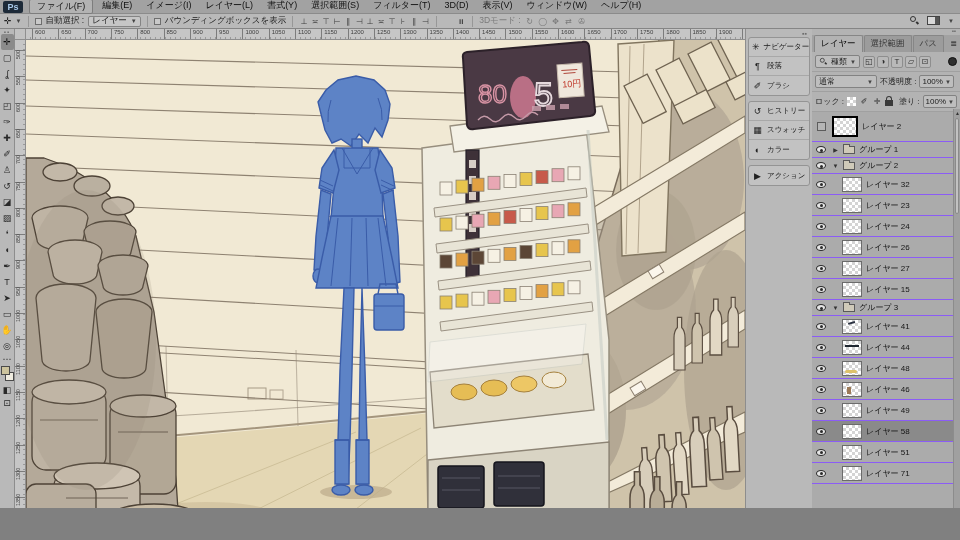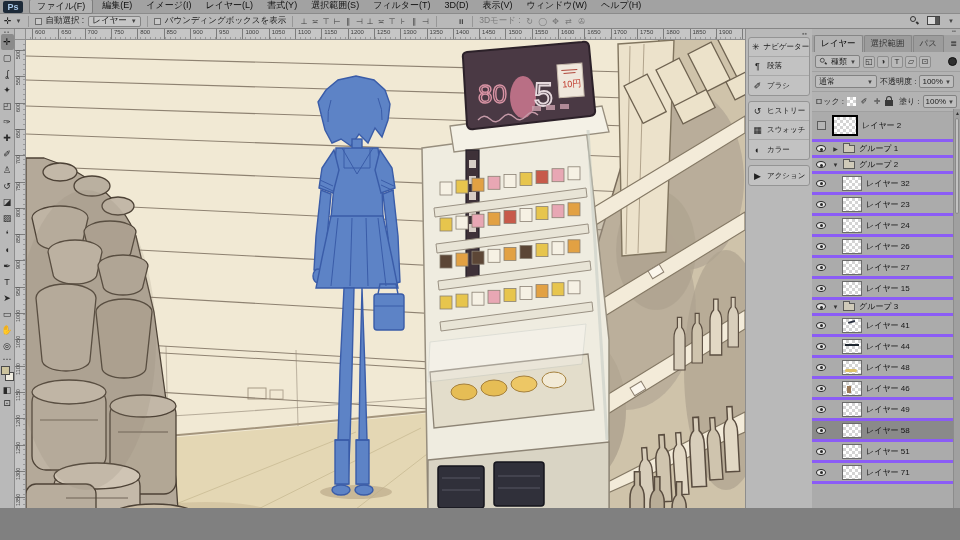--- a/index.html
+++ b/index.html
@@ -77,21 +77,21 @@
   .mini-select{height:13px;background:#bebebe;border:1px solid #828282;border-radius:2px;display:flex;align-items:center;padding:0 3px;gap:3px;font-size:8px;}
   .ficon{width:12px;height:12px;border:1px solid #8e8e8e;background:#b9b9b9;border-radius:2px;font-size:8px;display:flex;align-items:center;justify-content:center;color:#2e2e2e;}
   .fdot{margin-left:auto;width:9px;height:9px;border-radius:50%;background:#2e2e2e;border:1px solid #111;}
   .lp-label{font-size:8px;color:#222;white-space:nowrap;}
   .mini-box{height:13px;background:#bebebe;border:1px solid #828282;border-radius:2px;display:flex;align-items:center;padding:0 2px;gap:2px;font-size:8px;}
   .lockicon{position:relative;width:8px;height:6px;background:#3a3a3a;display:inline-block;margin-top:3px;}
   .lockicon::before{content:"";position:absolute;left:1px;top:-4px;width:4px;height:3px;border:1.5px solid #3a3a3a;border-bottom:none;border-radius:3px 3px 0 0;}
   .licon{font-size:8px;color:#333;width:10px;text-align:center;}
 
   .layer-list{flex:1;overflow:hidden;background:#ababab;position:relative;}
-  .lrow{display:flex;align-items:center;height:21px;border-bottom:3px solid #8b5cf6;padding-left:2px;gap:4px;}
+  .lrow{display:flex;align-items:center;height:21px;border-bottom:1px solid #8b5cf6;padding-left:2px;gap:4px;}
   .lrow.big{height:30px;}
   .lrow.grp{height:16px;}
   .lrow.selected{background:#8a8a8a;}
   .eyecell{width:14px;display:flex;justify-content:center;align-items:center;flex:none;}
   .eye{width:10px;height:7px;border:1px solid #2c2c2c;border-radius:50%;background:#e6e6e6;position:relative;display:inline-block;}
   .eye::after{content:"";position:absolute;left:3px;top:1.5px;width:3px;height:3px;background:#2c2c2c;border-radius:50%;}
   .eyebox{width:9px;height:9px;border:1px solid #5c5c5c;background:#b5b5b5;display:inline-block;}
   .checker{background-color:#fff;background-image:linear-gradient(45deg,#d4d4d4 25%,transparent 25%,transparent 75%,#d4d4d4 75%),linear-gradient(45deg,#d4d4d4 25%,transparent 25%,transparent 75%,#d4d4d4 75%);background-size:6px 6px;background-position:0 0,3px 3px;}
   .thumb{width:20px;height:15px;border:1px solid #6b6b6b;position:relative;flex:none;overflow:hidden;}
   .thumb.large{width:26px;height:21px;border:2px solid #000;}

